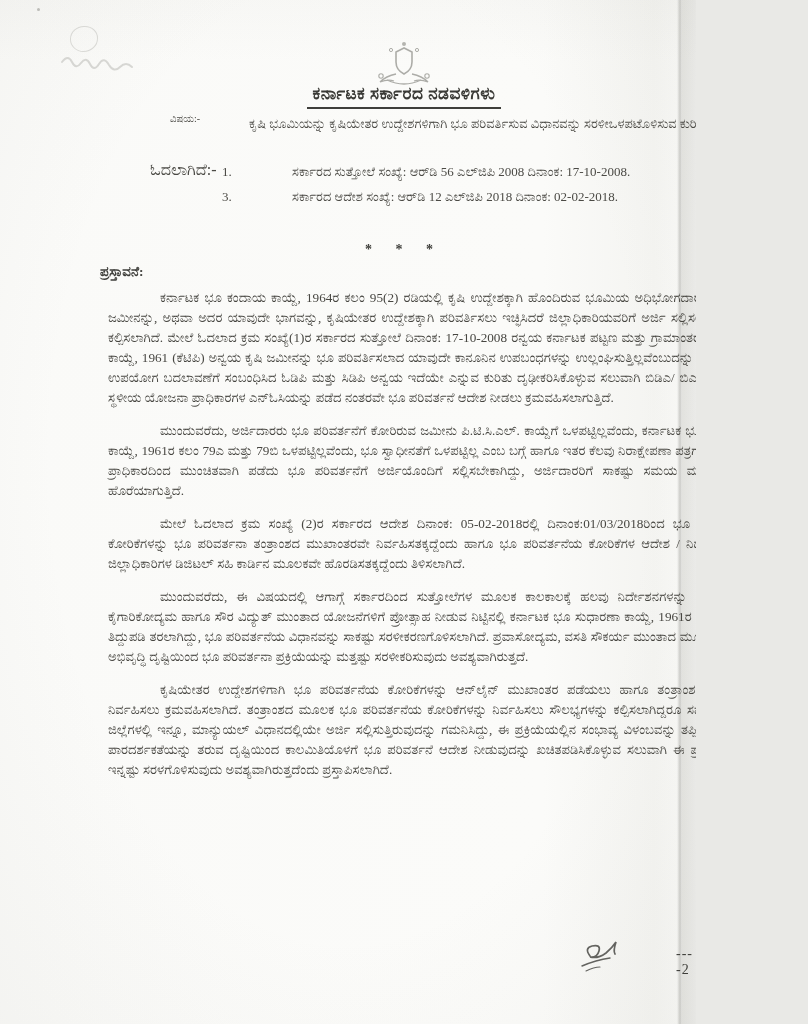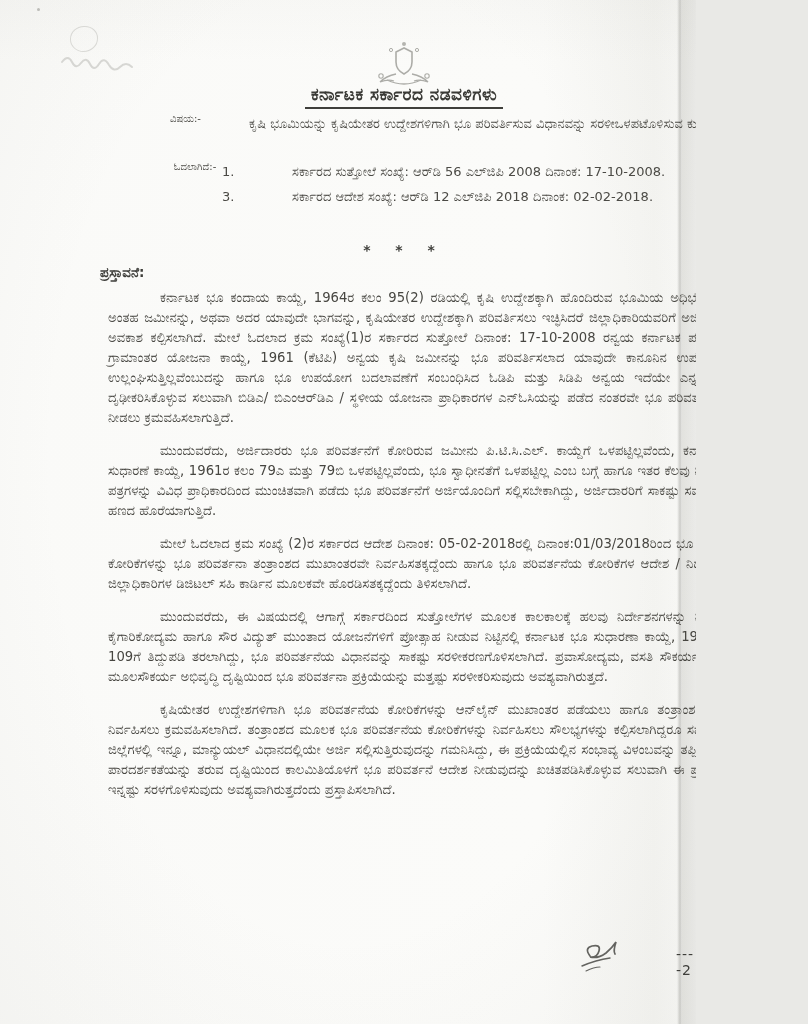--- a/index.html
+++ b/index.html
@@ -6,20 +6,21 @@
   body{
     width:808px;height:1024px;
     background:#e9e9e6;
     font-family:"DejaVu Sans",sans-serif;
     -webkit-font-smoothing:antialiased;
   }
   .sheet{
     position:relative;width:696px;height:1024px;overflow:hidden;
     background:linear-gradient(90deg,#fafaf8 0%,#fbfbf9 78%,#f4f4f1 94%,#fbfbf9 100%);
     color:#44433f;
+    font-family:Liberation Serif, serif;
   }
   
   .scan-edge{
     position:absolute;top:0;right:14px;width:5px;height:1024px;
     background:linear-gradient(90deg,rgba(120,120,115,0) 0%,rgba(120,120,115,.35) 60%,rgba(120,120,115,.12) 100%);
   }
   .scan-strip{
     position:absolute;top:0;right:0;width:14px;height:1024px;
     background:linear-gradient(90deg,#e3e3df,#ececea);
   }
@@ -31,21 +32,21 @@
   .emblem{position:absolute;left:367px;top:40px;opacity:.72;}
   
   .title-row{position:absolute;left:0;top:84px;width:808px;text-align:center;}
   .title{
     display:inline-block;font-size:17px;font-weight:bold;color:#3a3a36;
     letter-spacing:.5px;border-bottom:2px solid #3f3f3b;padding:0 6px 3px 6px;
   }
   
   .subject-label{position:absolute;left:170px;top:113px;width:74px;font-size:10px;color:#4b4a45;}
   .subject-text{position:absolute;left:249px;top:113px;width:499px;font-size:13px;line-height:21px;text-align:justify;color:#4b4a45;}
-  .read-label{position:absolute;left:150px;top:161px;width:90px;font-size:10px;color:#4b4a45;text-align:center;}
+  .read-label{position:absolute;left:150px;top:161px;width:90px;font-size:16px;color:#4b4a45;}
   .read-list{position:absolute;left:222px;top:161px;width:528px;font-size:13px;color:#4b4a45;}
   .read-item{display:flex;margin-bottom:4px;}
   .read-num{width:26px;flex:0 0 26px;line-height:21px;}
   .read-text{flex:1;line-height:21px;text-align:justify;margin-left:44px;}
   
   .stars{position:absolute;left:0;top:242px;width:808px;text-align:center;font-size:14px;letter-spacing:10px;color:#3e3e3a;font-weight:bold;}
   
   .preamble-heading{position:absolute;left:100px;top:264px;font-size:13.5px;font-weight:bold;color:#3e3e3a;}
   .bodytext{
     position:absolute;left:100px;top:288px;width:648px;

